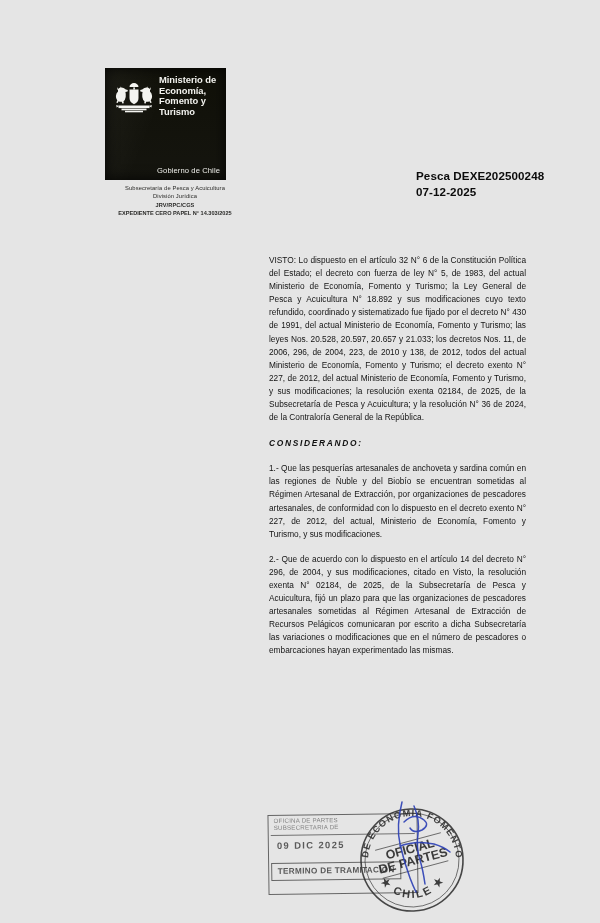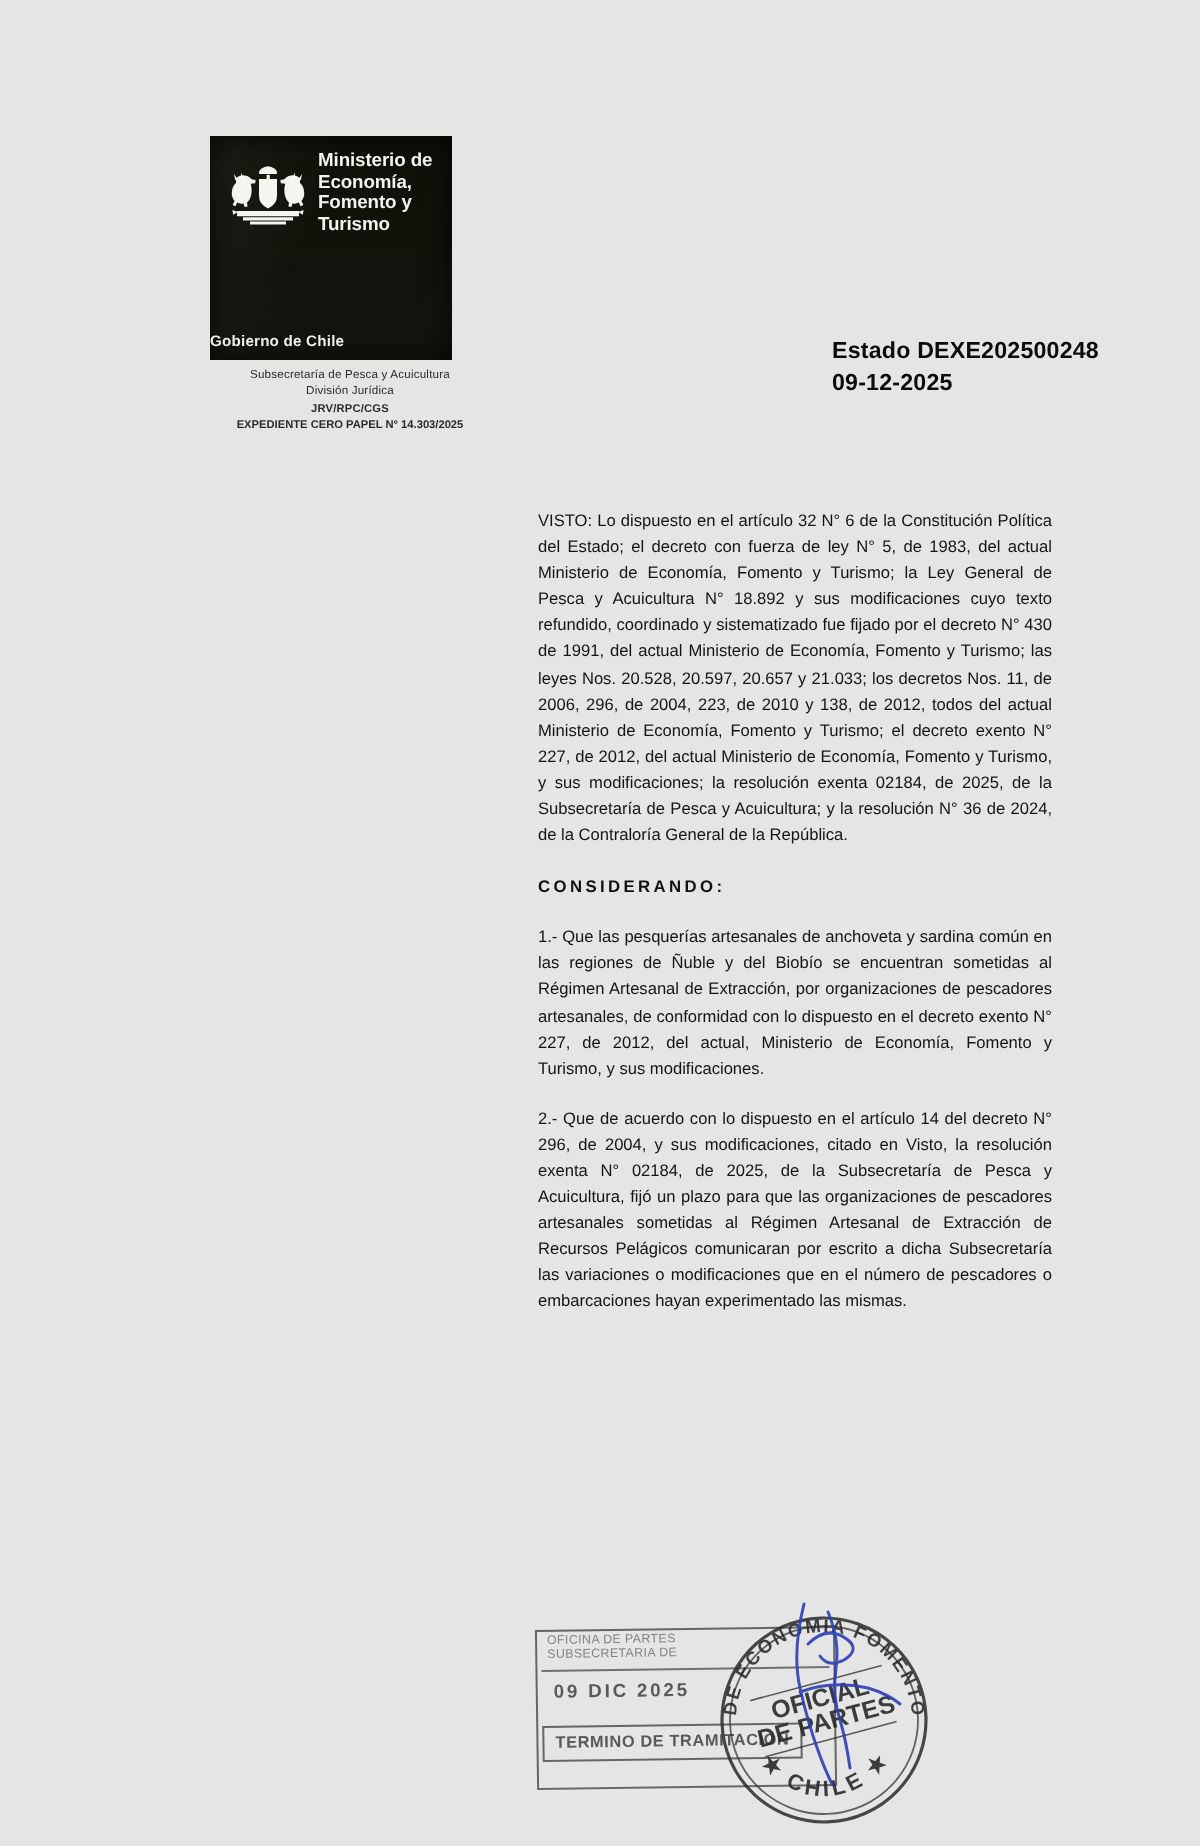--- a/index.html
+++ b/index.html
@@ -58,23 +58,24 @@
     font-size: 9.4px;
     line-height: 10.6px;
     font-weight: bold;
     letter-spacing: -0.05px;
   }
   #gobierno-line {
     position: absolute;
     left: 0;
     right: 6px;
     bottom: 5px;
+    text-align: right;
     color: #eeeeea;
     font-size: 7.6px;
-    font-weight: bold;
+    font-weight: normal;
     letter-spacing: 0.1px;
   }
 
   
   #office-lines {
     position: absolute;
     left: 60px;
     top: 184px;
     width: 230px;
     text-align: center;
@@ -136,20 +137,21 @@
   }
   .para b { font-weight: normal; }
   .spacer-12 { height: 12px; }
   .spacer-14 { height: 14px; }
   .spacer-16 { height: 16px; }
   #considerando-head {
     font-size: 8.4px;
     font-weight: bold;
     letter-spacing: 1.7px;
     margin: 0;
+    font-style: italic;
   }
 
   
   #stamp-zone {
     position: absolute;
     left: 262px;
     top: 800px;
     width: 300px;
     height: 118px;
   }
@@ -273,22 +275,22 @@
     </div>
 
     <div id="office-lines">
       <div class="ln sub">Subsecretaría de Pesca y Acuicultura</div>
       <div class="ln sub">División Jurídica</div>
       <div class="ln code">JRV/RPC/CGS</div>
       <div class="ln expediente">EXPEDIENTE CERO PAPEL N° 14.303/2025</div>
     </div>
 
     <div id="folio-block">
-      <div>Estado DEXE202500248</div>
-      <div>09-12-2025</div>
+      <div>Pesca DEXE202500248</div>
+      <div>07-12-2025</div>
     </div>
   </div>
 
   <div id="body-col">
 
 
     <div class="spacer-16"></div>
 
     <p class="para"><b>VISTO:</b><span> Lo dispuesto en el artículo 32 N° 6 de la Constitución Política del Estado; el decreto con fuerza de ley N° 5, de 1983, del actual Ministerio de Economía, Fomento y Turismo; la Ley General de Pesca y Acuicultura N° 18.892 y sus modificaciones cuyo texto refundido, coordinado y sistematizado fue fijado por el decreto N° 430 de 1991, del actual Ministerio de Economía, Fomento y Turismo; las leyes Nos. 20.528, 20.597, 20.657 y 21.033; los decretos Nos. 11, de 2006, 296, de 2004, 223, de 2010 y 138, de 2012, todos del actual Ministerio de Economía, Fomento y Turismo; el decreto exento N° 227, de 2012, del actual Ministerio de Economía, Fomento y Turismo, y sus modificaciones; la resolución exenta 02184, de 2025, de la Subsecretaría de Pesca y Acuicultura; y la resolución N° 36 de 2024, de la Contraloría General de la República.</span></p>
 

